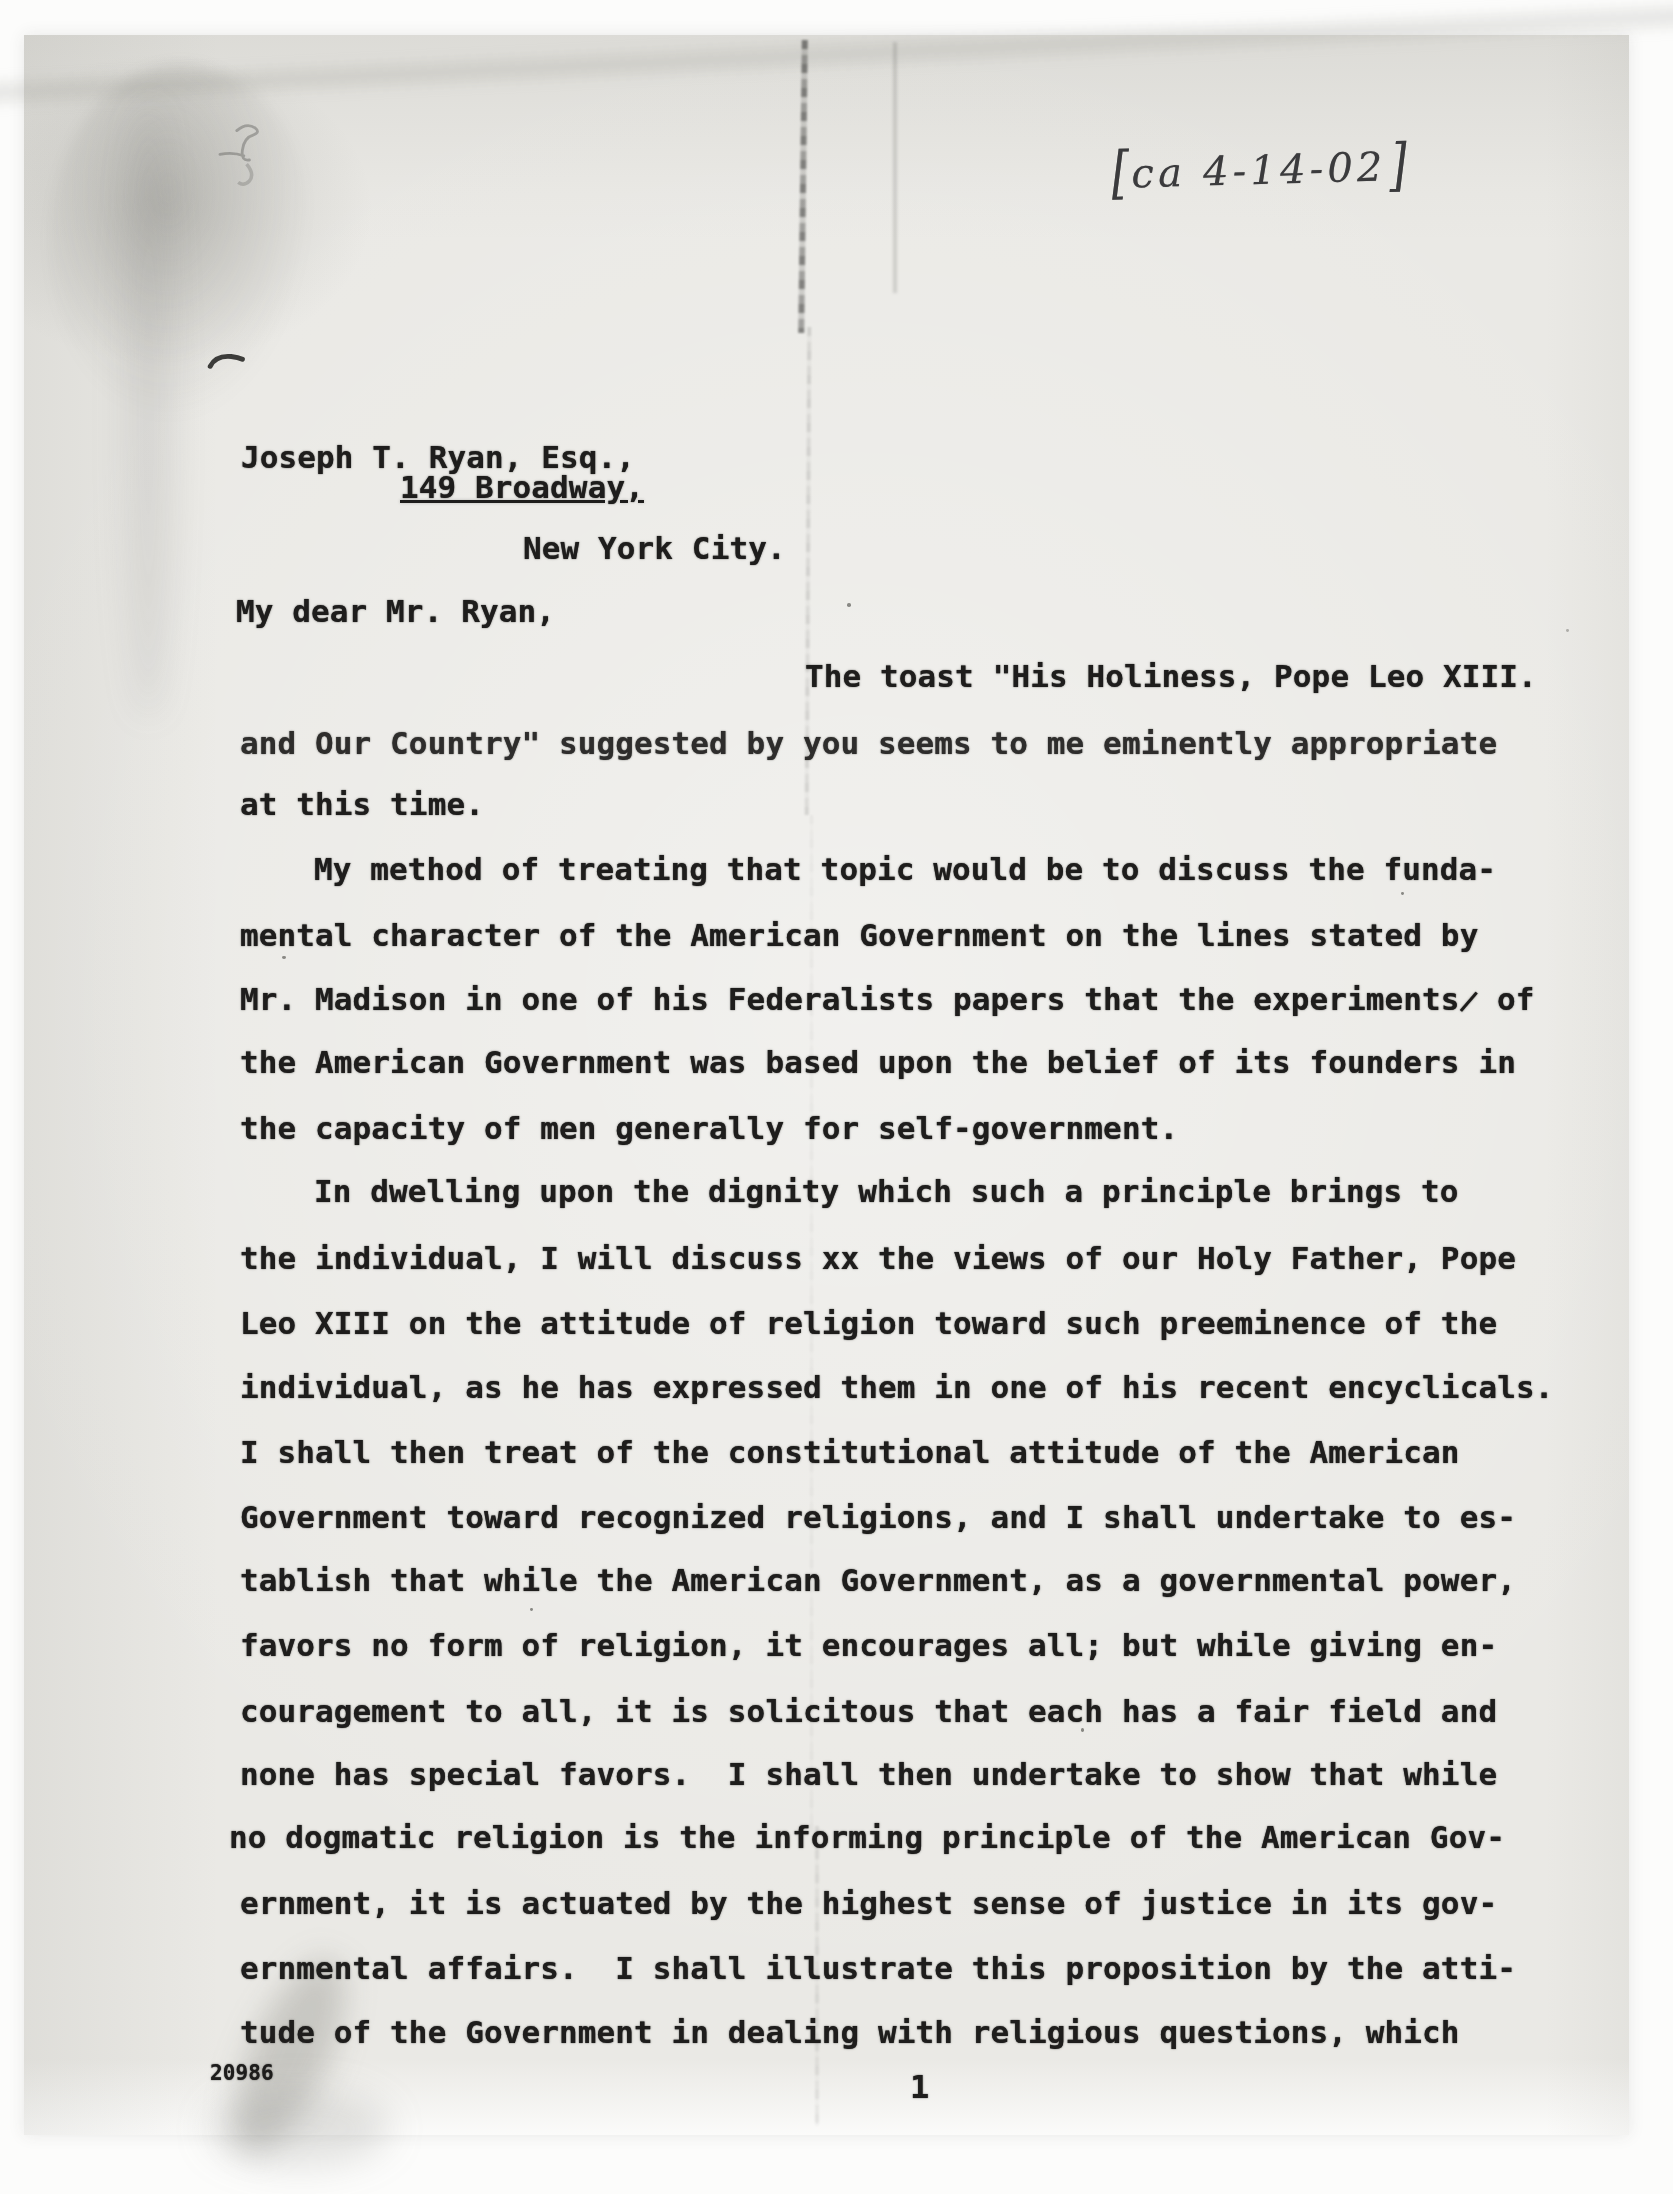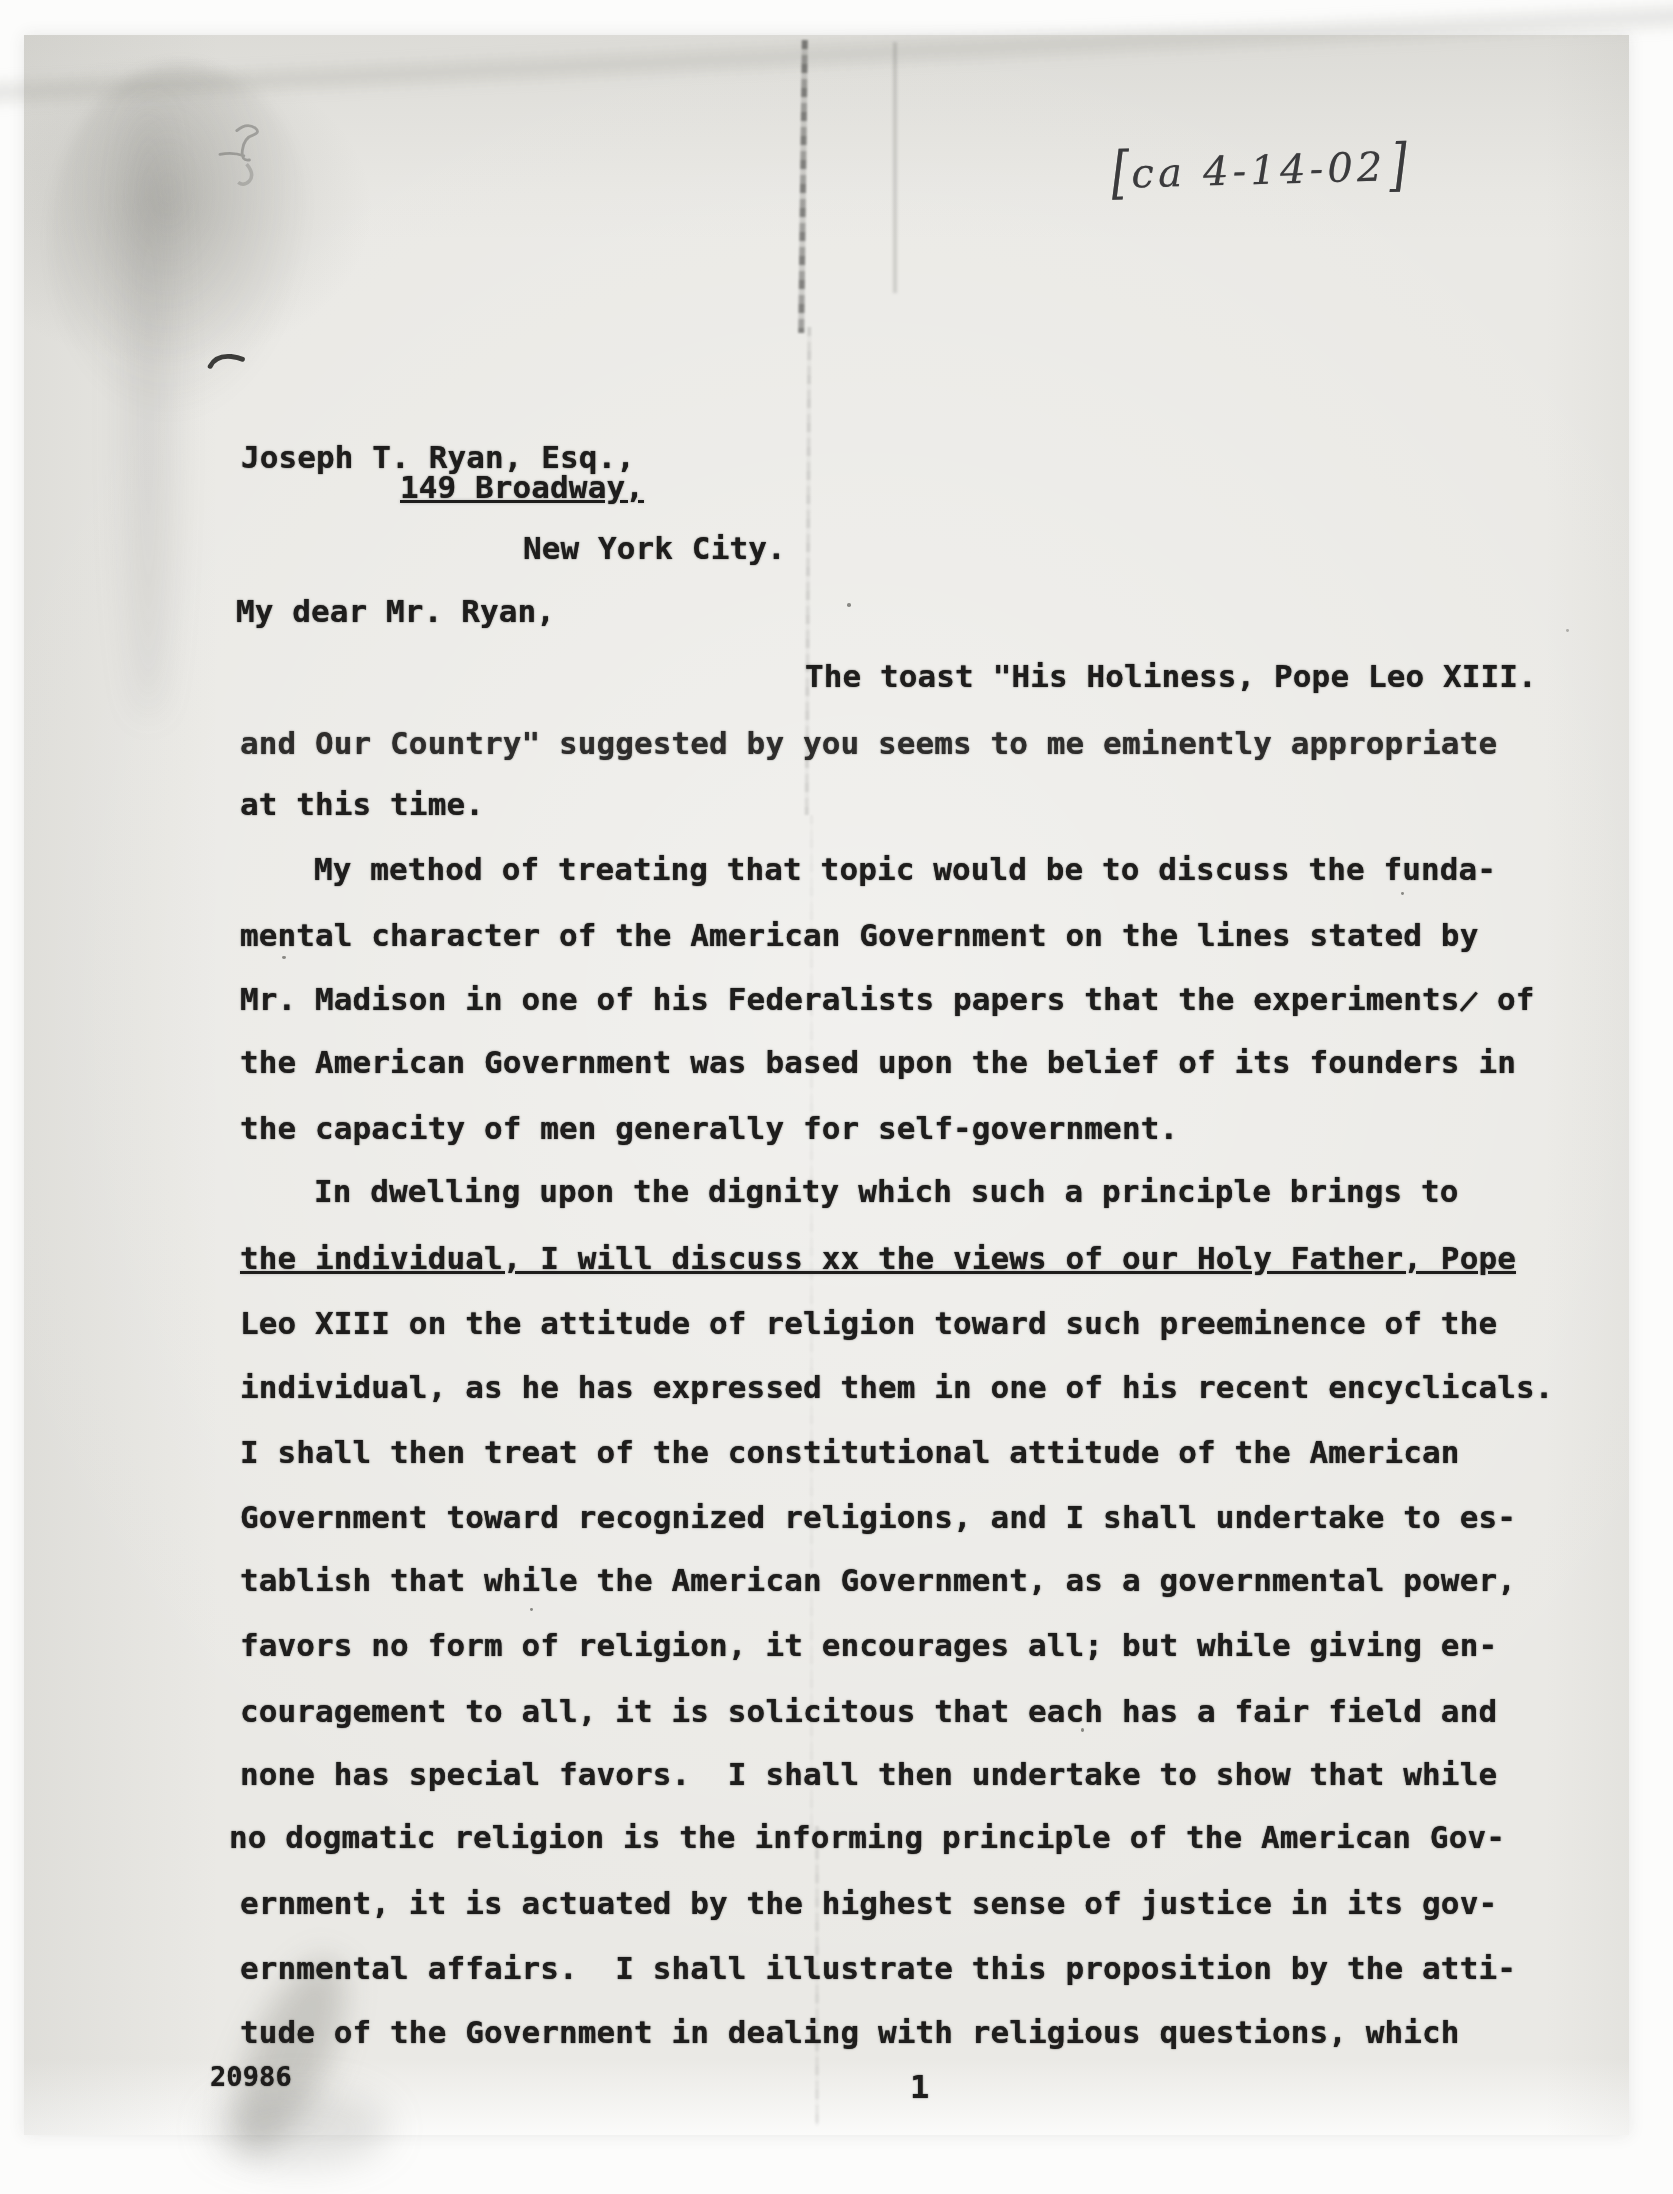--- a/index.html
+++ b/index.html
@@ -67,21 +67,21 @@
     transform:translateY(4.2px) scaleX(0.8);letter-spacing:0;}
   
   .typed{
     position:absolute;white-space:pre;
     font-family:"DejaVu Sans Mono","Liberation Mono",monospace;
     font-weight:bold;font-size:31px;color:#1e1d1c;
     text-shadow:0 0 1.1px rgba(25,25,23,0.8), 0 0 2.8px rgba(50,50,46,0.28);
     letter-spacing:0.1px;
   }
   .typed.lite{opacity:0.92;}
-  .stamp{font-size:27px;}
+  .stamp{font-size:21px;}
   .pagenum{font-size:32px;}
 </style>
 </head>
 <body>
 
 <div class="page">
 
   <div class="paper"></div>
   <div class="scan-shadow-top"></div>
 
@@ -121,21 +121,21 @@
 
   <div class="typed" style="left:805px;top:658px;">The toast "His Holiness, Pope Leo XIII.</div>
   <div class="typed lite" style="left:240px;top:725px;">and Our Country" suggested by you seems to me eminently appropriate</div>
   <div class="typed" style="left:240px;top:786px;">at this time.</div>
   <div class="typed" style="left:314px;top:851px;">My method of treating that topic would be to discuss the funda-</div>
   <div class="typed" style="left:240px;top:917px;">mental character of the American Government on the lines stated by</div>
   <div class="typed" style="left:240px;top:981px;">Mr. Madison in one of his Federalists papers that the experiments̷ of</div>
   <div class="typed" style="left:240px;top:1044px;">the American Government was based upon the belief of its founders in</div>
   <div class="typed" style="left:240px;top:1110px;">the capacity of men generally for self-government.</div>
   <div class="typed" style="left:314px;top:1173px;">In dwelling upon the dignity which such a principle brings to</div>
-  <div class="typed" style="left:240px;top:1240px;text-decoration:underline;">the individual, I will discuss xx the views of our Holy Father, Pope</div>
+  <div class="typed" style="left:240px;top:1240px;">the individual, I will discuss xx the views of our Holy Father, Pope</div>
   <div class="typed" style="left:240px;top:1305px;">Leo XIII on the attitude of religion toward such preeminence of the</div>
   <div class="typed" style="left:240px;top:1369px;">individual, as he has expressed them in one of his recent encyclicals.</div>
   <div class="typed" style="left:240px;top:1434px;">I shall then treat of the constitutional attitude of the American</div>
   <div class="typed" style="left:240px;top:1499px;">Government toward recognized religions, and I shall undertake to es-</div>
   <div class="typed" style="left:240px;top:1562px;">tablish that while the American Government, as a governmental power,</div>
   <div class="typed" style="left:240px;top:1627px;">favors no form of religion, it encourages all; but while giving en-</div>
   <div class="typed" style="left:240px;top:1693px;">couragement to all, it is solicitous that each has a fair field and</div>
   <div class="typed" style="left:240px;top:1756px;">none has special favors.  I shall then undertake to show that while</div>
   <div class="typed" style="left:229px;top:1819px;">no dogmatic religion is the informing principle of the American Gov-</div>
   <div class="typed" style="left:240px;top:1885px;">ernment, it is actuated by the highest sense of justice in its gov-</div>

